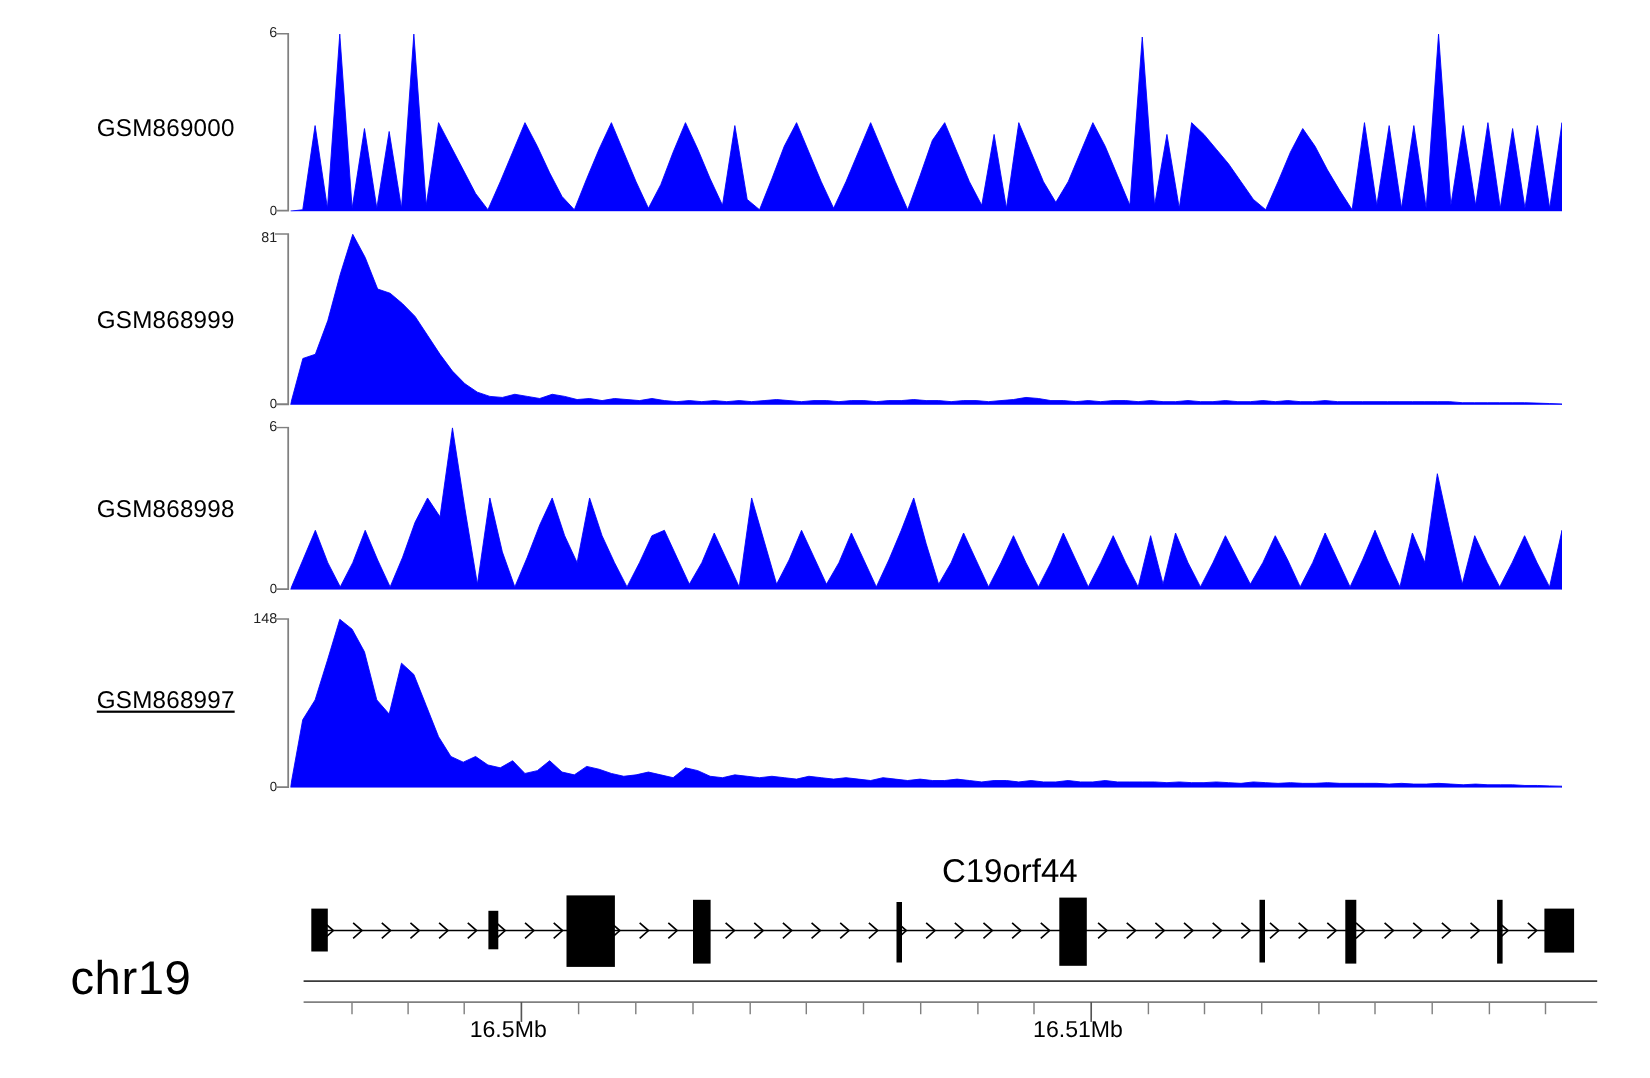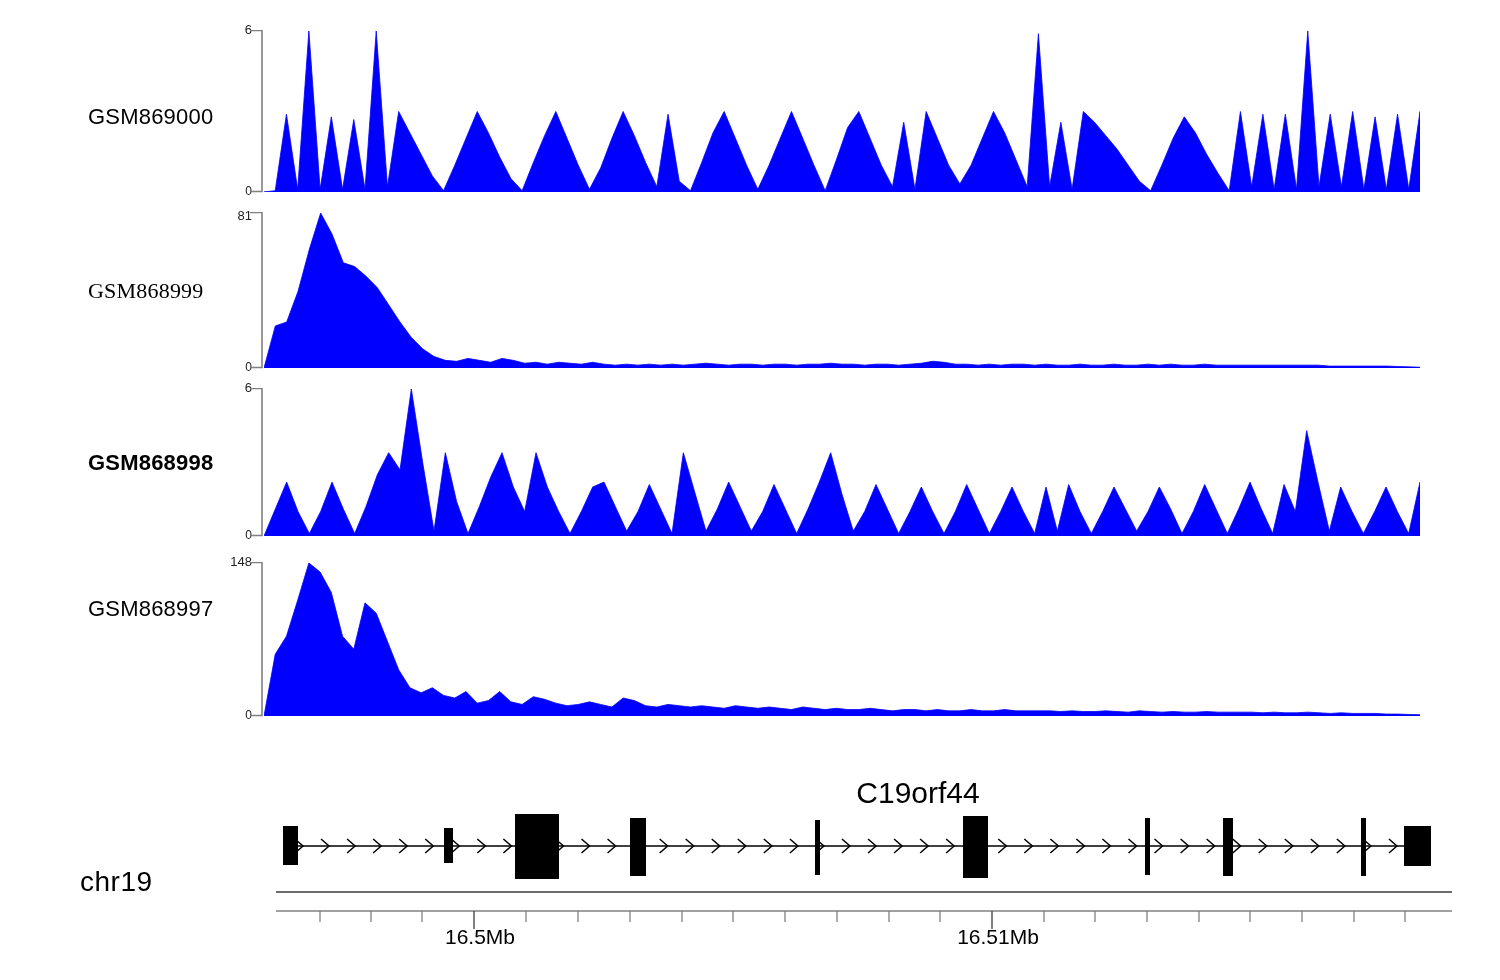--- a/index.html
+++ b/index.html
@@ -53,76 +53,75 @@
     padding-left: 12px;
   }
   #gene-name {
     position: absolute;
     font-size: 30px;
     color: #000000;
     white-space: nowrap;
   }
   #chrom-label {
     position: absolute;
-    left: 80px;
+    left: 64px;
     top: 866px;
-    font-size: 28px;
+    font-size: 43px;
     color: #000000;
     letter-spacing: 0.5px;
   }
   .ruler-text {
     position: absolute;
     font-size: 21px;
     color: #000000;
     white-space: nowrap;
     transform: translateX(-50%);
-    margin-left: 18px;
   }
 </style>
 </head>
 <body>
 
 <div id="root">
 
   <div id="tracks-container">
       <div class="track" style="top: 0px;">
         <div class="track-label" style="top: 104px; text-align: center;">GSM869000</div>
         <div class="axis-max" style="left: 212px; top: 22px;">6</div>
         <div class="axis-min" style="left: 212px; top: 184px;">0</div>
         <svg width="14" height="164" style="position: absolute; left: 250px; top: 30px;">
           <path d="M0,0.5 L12,0.5 L12,161.5 L0,161.5" stroke="#808080" stroke-width="1.6" fill="none"></path>
         </svg>
         <svg width="1156" height="162" preserveAspectRatio="none" viewBox="0 0 1156 162" style="position: absolute; left: 264px; top: 30px;">
           <path d="M0,162 L0.00,162.00 L11.22,160.66 L22.45,84.18 L33.67,159.32 L44.89,1.00 L56.12,159.32 L67.34,86.87 L78.56,159.32 L89.79,89.55 L101.01,159.32 L112.23,1.00 L123.46,156.63 L134.68,81.50 L145.90,102.97 L157.13,124.43 L168.35,145.90 L179.57,160.66 L190.80,135.17 L202.02,108.33 L213.24,81.50 L224.47,102.97 L235.69,127.12 L246.91,148.58 L258.14,160.66 L269.36,132.48 L280.58,105.65 L291.81,81.50 L303.03,108.33 L314.25,135.17 L325.48,159.32 L336.70,137.85 L347.92,108.33 L359.15,81.50 L370.37,105.65 L381.59,132.48 L392.82,156.63 L404.04,84.18 L415.26,151.27 L426.49,160.66 L437.71,132.48 L448.93,102.97 L460.16,81.50 L471.38,108.33 L482.60,135.17 L493.83,159.32 L505.05,135.17 L516.27,108.33 L527.50,81.50 L538.72,108.33 L549.94,135.17 L561.17,160.66 L572.39,129.80 L583.61,97.60 L594.83,81.50 L606.06,108.33 L617.28,135.17 L628.50,156.63 L639.73,92.23 L650.95,159.32 L662.17,81.50 L673.40,108.33 L684.62,135.17 L695.84,153.95 L707.07,135.17 L718.29,108.33 L729.51,81.50 L740.74,102.97 L751.96,129.80 L763.18,156.63 L774.41,3.68 L785.63,156.63 L796.85,92.23 L808.08,159.32 L819.30,81.50 L830.52,92.23 L841.75,105.65 L852.97,119.07 L864.19,135.17 L875.42,151.27 L886.64,160.66 L897.86,135.17 L909.09,108.33 L920.31,86.87 L931.53,102.97 L942.76,124.43 L953.98,143.22 L965.20,160.66 L976.43,81.50 L987.65,156.63 L998.87,84.18 L1010.10,159.32 L1021.32,84.18 L1032.54,159.32 L1043.77,1.00 L1054.99,156.63 L1066.21,84.18 L1077.44,156.63 L1088.66,81.50 L1099.88,159.32 L1111.11,86.87 L1122.33,159.32 L1133.55,84.18 L1144.78,159.32 L1156.00,81.50 L1156,162 Z" fill="#0000ff" stroke="#0000ff" stroke-width="0.8"></path>
         </svg>
       </div>
       <div class="track" style="top: 0px;">
-        <div class="track-label" style="top: 278px; font-family: Liberation Serif, serif;">GSM868999</div>
+        <div class="track-label" style="top: 278px;">GSM868999</div>
         <div class="axis-max" style="left: 212px; top: 208px;">81</div>
         <div class="axis-min" style="left: 212px; top: 360px;">0</div>
         <svg width="14" height="158" style="position: absolute; left: 250px; top: 212px;">
           <path d="M0,0.5 L12,0.5 L12,155.5 L0,155.5" stroke="#808080" stroke-width="1.6" fill="none"></path>
         </svg>
         <svg width="1156" height="156" preserveAspectRatio="none" viewBox="0 0 1156 156" style="position: absolute; left: 264px; top: 212px;">
           <path d="M0,156 L0.00,156.00 L11.33,113.90 L22.67,110.07 L34.00,79.46 L45.33,37.36 L56.67,1.00 L68.00,22.05 L79.33,50.75 L90.67,54.58 L102.00,64.15 L113.33,75.63 L124.67,92.85 L136.00,110.07 L147.33,125.38 L158.67,136.86 L170.00,144.52 L181.33,148.35 L192.67,149.30 L204.00,146.43 L215.33,148.35 L226.67,150.26 L238.00,146.43 L249.33,148.35 L260.67,151.22 L272.00,150.26 L283.33,152.17 L294.67,150.26 L306.00,151.22 L317.33,152.17 L328.67,150.26 L340.00,152.17 L351.33,153.13 L362.67,152.17 L374.00,153.13 L385.33,152.17 L396.67,153.13 L408.00,152.17 L419.33,153.13 L430.67,152.17 L442.00,151.22 L453.33,152.17 L464.67,153.13 L476.00,152.17 L487.33,152.17 L498.67,153.13 L510.00,152.17 L521.33,152.17 L532.67,153.13 L544.00,152.17 L555.33,152.17 L566.67,151.22 L578.00,152.17 L589.33,152.17 L600.67,153.13 L612.00,152.17 L623.33,152.17 L634.67,153.13 L646.00,152.17 L657.33,151.22 L668.67,149.30 L680.00,150.26 L691.33,152.17 L702.67,152.17 L714.00,153.13 L725.33,152.17 L736.67,153.13 L748.00,152.17 L759.33,152.17 L770.67,153.13 L782.00,152.17 L793.33,153.13 L804.67,153.13 L816.00,152.17 L827.33,153.13 L838.67,153.13 L850.00,152.17 L861.33,153.13 L872.67,153.13 L884.00,152.17 L895.33,153.13 L906.67,152.17 L918.00,153.13 L929.33,153.13 L940.67,152.17 L952.00,153.13 L963.33,153.13 L974.67,153.13 L986.00,153.13 L997.33,153.13 L1008.67,153.13 L1020.00,153.13 L1031.33,153.13 L1042.67,153.13 L1054.00,153.13 L1065.33,154.09 L1076.67,154.09 L1088.00,154.09 L1099.33,154.09 L1110.67,154.09 L1122.00,154.09 L1133.33,154.47 L1144.67,154.85 L1156.00,155.23 L1156,156 Z" fill="#0000ff" stroke="#0000ff" stroke-width="0.8"></path>
         </svg>
       </div>
       <div class="track" style="top: 0px;">
-        <div class="track-label" style="top: 450px; font-weight: bold;">GSM868998</div>
+        <div class="track-label" style="top: 450px;">GSM868998</div>
         <div class="axis-max" style="left: 212px; top: 380px;">6</div>
         <div class="axis-min" style="left: 212px; top: 528px;">0</div>
         <svg width="14" height="150" style="position: absolute; left: 250px; top: 388px;">
           <path d="M0,0.5 L12,0.5 L12,147.5 L0,147.5" stroke="#808080" stroke-width="1.6" fill="none"></path>
         </svg>
         <svg width="1156" height="148" preserveAspectRatio="none" viewBox="0 0 1156 148" style="position: absolute; left: 264px; top: 388px;">
           <path d="M0,148 L0.00,148.00 L11.33,121.05 L22.67,94.10 L34.00,123.50 L45.33,145.55 L56.67,123.50 L68.00,94.10 L79.33,121.05 L90.67,145.55 L102.00,118.60 L113.33,86.75 L124.67,64.70 L136.00,81.85 L147.33,1.00 L158.67,74.50 L170.00,143.10 L181.33,64.70 L192.67,113.70 L204.00,145.55 L215.33,118.60 L226.67,89.20 L238.00,64.70 L249.33,99.00 L260.67,123.50 L272.00,64.70 L283.33,99.00 L294.67,123.50 L306.00,145.55 L317.33,123.50 L328.67,99.00 L340.00,94.10 L351.33,118.60 L362.67,143.10 L374.00,123.50 L385.33,96.55 L396.67,121.05 L408.00,145.55 L419.33,64.70 L430.67,103.90 L442.00,143.10 L453.33,121.05 L464.67,94.10 L476.00,118.60 L487.33,143.10 L498.67,123.50 L510.00,96.55 L521.33,121.05 L532.67,145.55 L544.00,121.05 L555.33,94.10 L566.67,64.70 L578.00,106.35 L589.33,143.10 L600.67,123.50 L612.00,96.55 L623.33,121.05 L634.67,145.55 L646.00,123.50 L657.33,99.00 L668.67,123.50 L680.00,145.55 L691.33,123.50 L702.67,96.55 L714.00,121.05 L725.33,145.55 L736.67,123.50 L748.00,99.00 L759.33,123.50 L770.67,145.55 L782.00,99.00 L793.33,143.10 L804.67,96.55 L816.00,123.50 L827.33,145.55 L838.67,123.50 L850.00,99.00 L861.33,121.05 L872.67,143.10 L884.00,123.50 L895.33,99.00 L906.67,121.05 L918.00,145.55 L929.33,123.50 L940.67,96.55 L952.00,121.05 L963.33,145.55 L974.67,121.05 L986.00,94.10 L997.33,121.05 L1008.67,145.55 L1020.00,96.55 L1031.33,123.50 L1042.67,42.65 L1054.00,94.10 L1065.33,143.10 L1076.67,99.00 L1088.00,123.50 L1099.33,145.55 L1110.67,123.50 L1122.00,99.00 L1133.33,123.50 L1144.67,145.55 L1156.00,94.10 L1156,148 Z" fill="#0000ff" stroke="#0000ff" stroke-width="0.8"></path>
         </svg>
       </div>
       <div class="track" style="top: 0px;">
-        <div class="track-label" style="top: 596px;">GSM868997</div>
+        <div class="track-label" style="top: 624px; text-decoration: underline;">GSM868997</div>
         <div class="axis-max" style="left: 212px; top: 554px;">148</div>
         <div class="axis-min" style="left: 212px; top: 708px;">0</div>
         <svg width="14" height="156" style="position: absolute; left: 250px; top: 562px;">
           <path d="M0,0.5 L12,0.5 L12,153.5 L0,153.5" stroke="#808080" stroke-width="1.6" fill="none"></path>
         </svg>
         <svg width="1156" height="154" preserveAspectRatio="none" viewBox="0 0 1156 154" style="position: absolute; left: 264px; top: 562px;">
           <path d="M0,154 L0.00,154.00 L11.22,92.29 L22.45,74.29 L33.67,38.29 L44.89,1.00 L56.12,10.00 L67.34,30.57 L78.56,74.29 L89.79,87.14 L101.01,40.86 L112.23,51.14 L123.46,79.43 L134.68,107.71 L145.90,125.71 L157.13,130.86 L168.35,125.71 L179.57,133.43 L190.80,136.00 L202.02,129.57 L213.24,141.14 L224.47,138.57 L235.69,129.57 L246.91,139.86 L258.14,142.43 L269.36,134.71 L280.58,137.29 L291.81,141.14 L303.03,143.71 L314.25,142.43 L325.48,139.86 L336.70,142.43 L347.92,145.00 L359.15,136.00 L370.37,138.57 L381.59,143.71 L392.82,145.00 L404.04,142.43 L415.26,143.71 L426.49,145.00 L437.71,143.71 L448.93,145.00 L460.16,146.29 L471.38,143.71 L482.60,145.00 L493.83,146.29 L505.05,145.00 L516.27,146.29 L527.50,147.57 L538.72,145.00 L549.94,146.29 L561.17,147.57 L572.39,146.29 L583.61,147.57 L594.83,147.57 L606.06,146.29 L617.28,147.57 L628.50,148.86 L639.73,147.57 L650.95,147.57 L662.17,148.86 L673.40,147.57 L684.62,148.86 L695.84,148.86 L707.07,147.57 L718.29,148.86 L729.51,148.86 L740.74,147.57 L751.96,148.86 L763.18,148.86 L774.41,148.86 L785.63,148.86 L796.85,149.50 L808.08,148.86 L819.30,149.50 L830.52,149.50 L841.75,148.86 L852.97,149.50 L864.19,150.14 L875.42,148.86 L886.64,149.50 L897.86,150.14 L909.09,149.50 L920.31,150.14 L931.53,150.14 L942.76,149.50 L953.98,150.14 L965.20,150.14 L976.43,150.14 L987.65,150.14 L998.87,150.79 L1010.10,150.14 L1021.32,150.79 L1032.54,150.79 L1043.77,150.14 L1054.99,150.79 L1066.21,151.43 L1077.44,150.79 L1088.66,151.43 L1099.88,151.43 L1111.11,151.43 L1122.33,152.07 L1133.55,152.07 L1144.78,152.46 L1156.00,152.71 L1156,154 Z" fill="#0000ff" stroke="#0000ff" stroke-width="0.8"></path>
         </svg>
       </div>
     </div>

